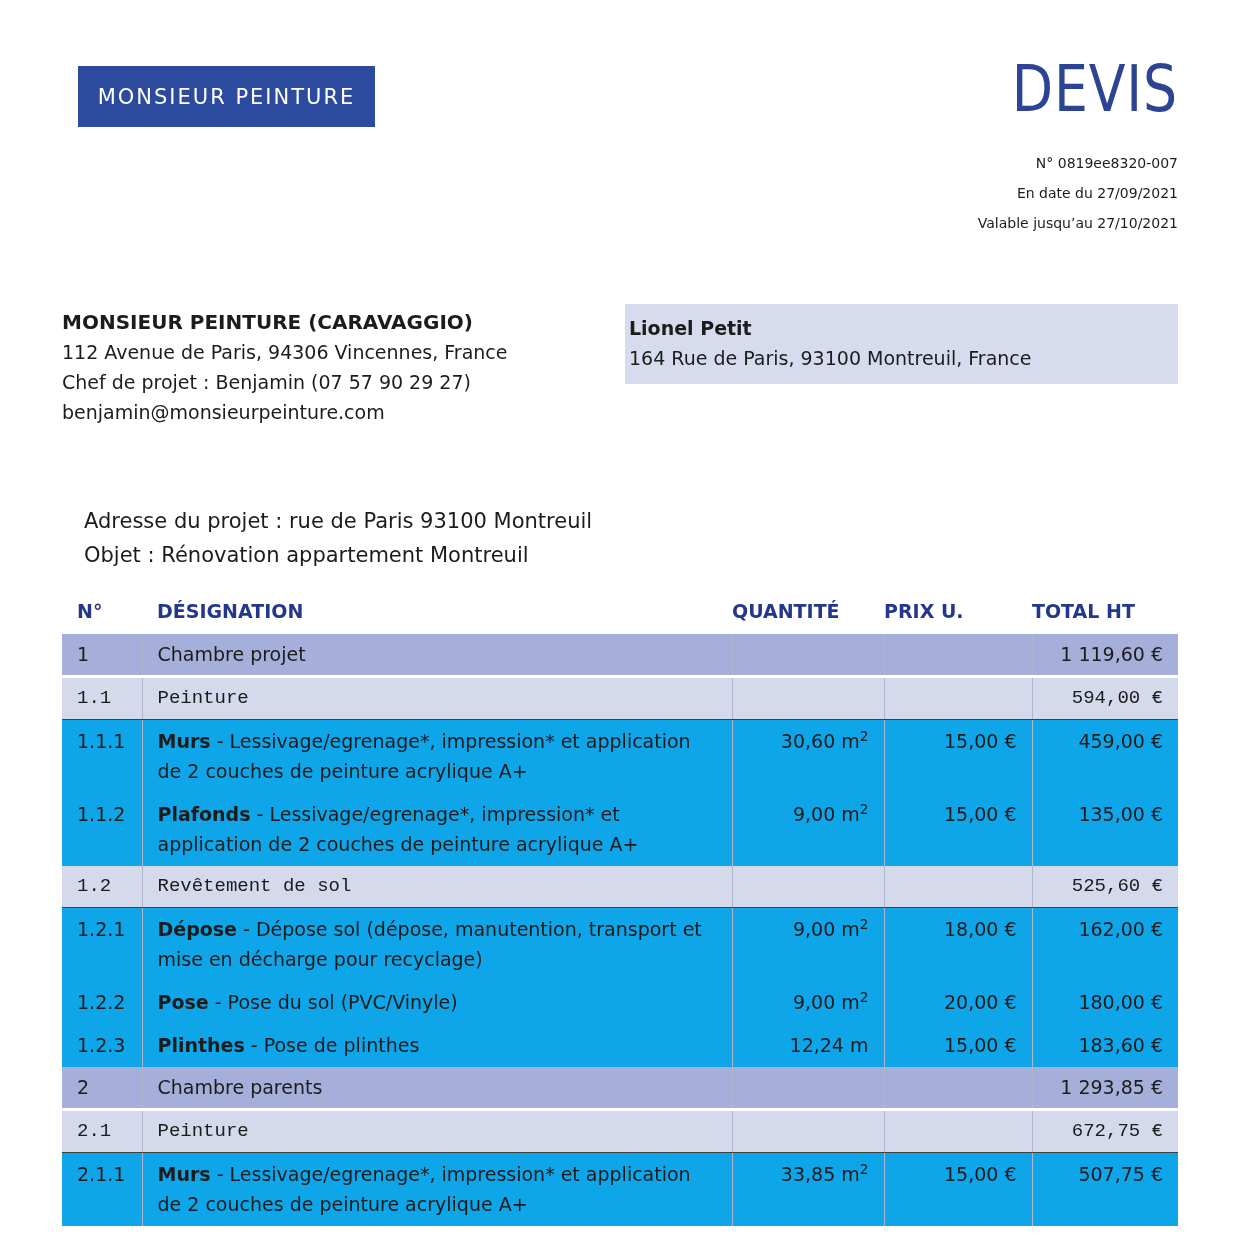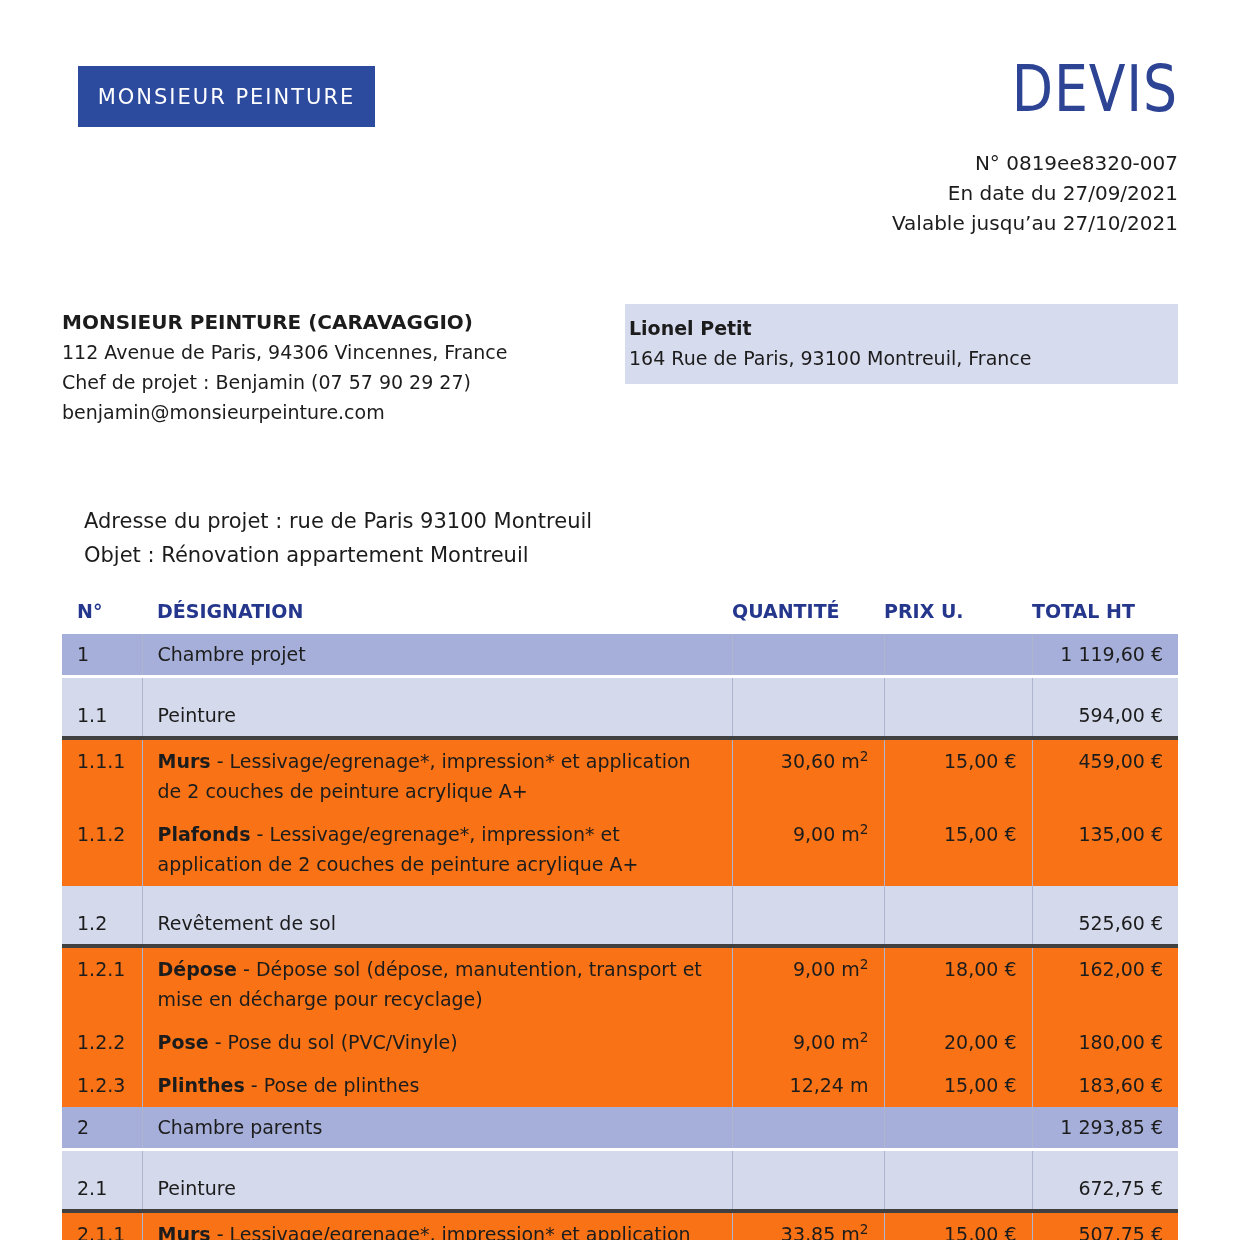--- a/index.html
+++ b/index.html
@@ -41,21 +41,21 @@
     transform: scaleX(0.84);
     transform-origin: right top;
     line-height: 1.05;
   }
 
   
   .meta {
     position: absolute;
     right: 62px; top: 144px;
     text-align: right;
-    font-size: 20px;
+    font-size: 14px;
     line-height: 30px;
   }
 
   
   .company {
     position: absolute;
     left: 62px; top: 303px;
     font-size: 19px;
     line-height: 30px;
   }
@@ -117,24 +117,24 @@
   .quote-table td.c-total { text-align: right; padding-right: 15px; white-space: nowrap; }
   .quote-table td.c-des b { font-weight: bold; }
 
   tr.level-1 td {
     background: var(--row-level1, #a6afd9);
     border-bottom: 3px solid #ffffff;
     padding-top: 5px; padding-bottom: 6px;
   }
   tr.level-2 td {
     background: var(--row-level2, #d4d9ec);
-    border-bottom: 4px solid #404040;
-    padding-top: 22px; padding-bottom: 6px;
-  }
-  tr.level-3 td { background: #f97316; }
+    border-bottom: 1px solid #404040;
+    padding-top: 5px; padding-bottom: 6px; font-family: Liberation Mono, monospace;
+  }
+  tr.level-3 td { background: #0ea5e9; }
 
   sup.qty-sup {
     font-size: 0.72em;
     vertical-align: 0.5em;
     line-height: 0;
   }
 </style>
 </head>
 <body>
 

